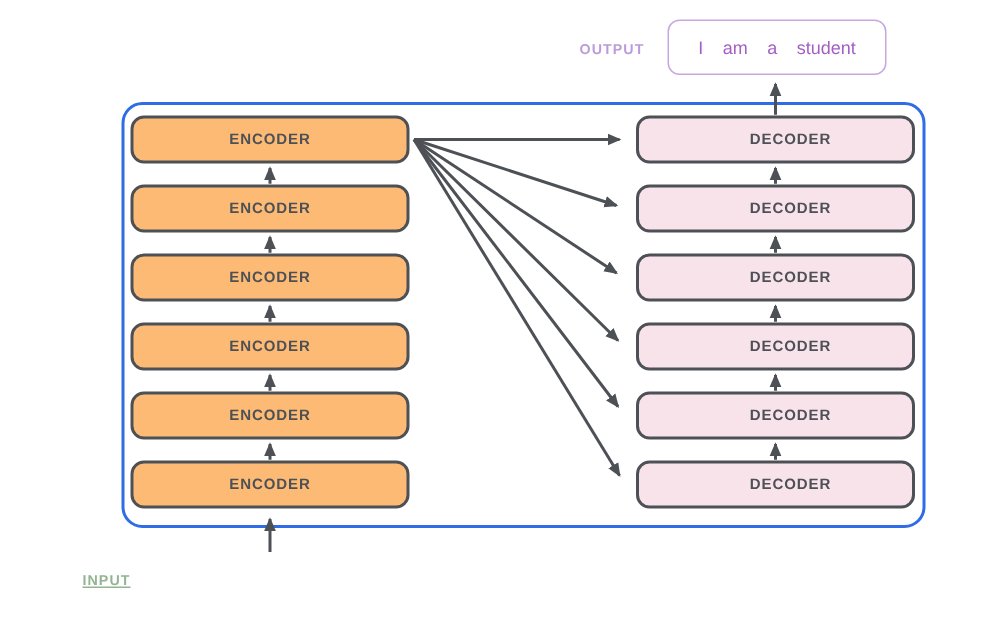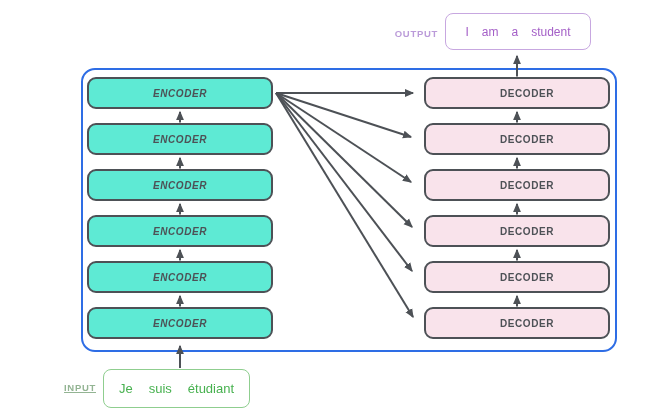--- a/index.html
+++ b/index.html
@@ -10,39 +10,39 @@
   .panel{
     position:absolute;left:81px;top:68px;width:536px;height:284px;
     border:2px solid #2e6de5;border-radius:14px;box-sizing:border-box;background:#ffffff;
   }
   .block{
     position:absolute;width:186px;height:32px;box-sizing:border-box;
     border:2px solid #4d5156;border-radius:9px;
     display:flex;align-items:center;justify-content:center;
     font-size:10px;font-weight:600;letter-spacing:0.6px;color:#4d5156;
   }
-  .enc{left:87px;background:#5eead4;font-style:italic;}
+  .enc{left:87px;background:#fdba74;}
   .dec{left:424px;background:#f9e3eb;padding-left:20px;}
   .r0{top:77px;} .r1{top:123px;} .r2{top:169px;} .r3{top:215px;} .r4{top:261px;} .r5{top:307px;}
   .tokenbox{
     position:absolute;box-sizing:border-box;background:#ffffff;
     display:flex;align-items:center;justify-content:center;
   }
   .outbox{
     left:445px;top:13px;width:146px;height:37px;
     border:1.5px solid #c7a7e0;border-radius:8px;
     color:#a45fc7;font-size:12px;gap:13px;
   }
   .inbox{
     left:103px;top:369px;width:147px;height:39px;
     border:1.5px solid #8fce8f;border-radius:8px;
     color:#47b14f;font-size:13px;gap:16px;
   }
   .sidelabel{
-    position:absolute;font-size:9.5px;font-weight:600;letter-spacing:0.7px;text-align:right;
+    position:absolute;font-size:9.5px;font-weight:600;letter-spacing:0.7px;text-align:center;
   }
   .outlabel{left:378px;top:28px;width:60px;color:#bb9bd9;}
   .inlabel{left:46px;top:382px;width:50px;color:#93b493;text-decoration:underline;}
   svg.arrows{position:absolute;left:0;top:0;width:654px;height:413px;pointer-events:none;}
   svg.arrows line{stroke:#4d5156;stroke-width:2;}
 </style>
 </head>
 <body>
 
 <div class="stage">
@@ -89,25 +89,20 @@
       <span>DECODER</span>
     </div>
   <div class="block dec r4">
       <span>DECODER</span>
     </div>
   <div class="block dec r5">
       <span>DECODER</span>
     </div>
 
   <div class="sidelabel inlabel">INPUT</div>
-  <div class="tokenbox inbox">
-    <span>Je</span>
-    <span>suis</span>
-    <span>étudiant</span>
-  </div>
 
   <svg class="arrows" viewBox="0 0 654 413" xmlns="http://www.w3.org/2000/svg">
     <defs>
       <marker id="ah" markerUnits="userSpaceOnUse" markerWidth="10" markerHeight="10" viewBox="0 0 10 10" refX="8" refY="5" orient="auto-start-reverse">
         <path d="M0,1.1 L9.2,5 L0,8.9 z" fill="#4d5156"></path>
       </marker>
     </defs>
 
     <line x1="180" y1="122.5" x2="180" y2="112" marker-end="url(#ah)"></line>
     <line x1="180" y1="168.5" x2="180" y2="158" marker-end="url(#ah)"></line>

